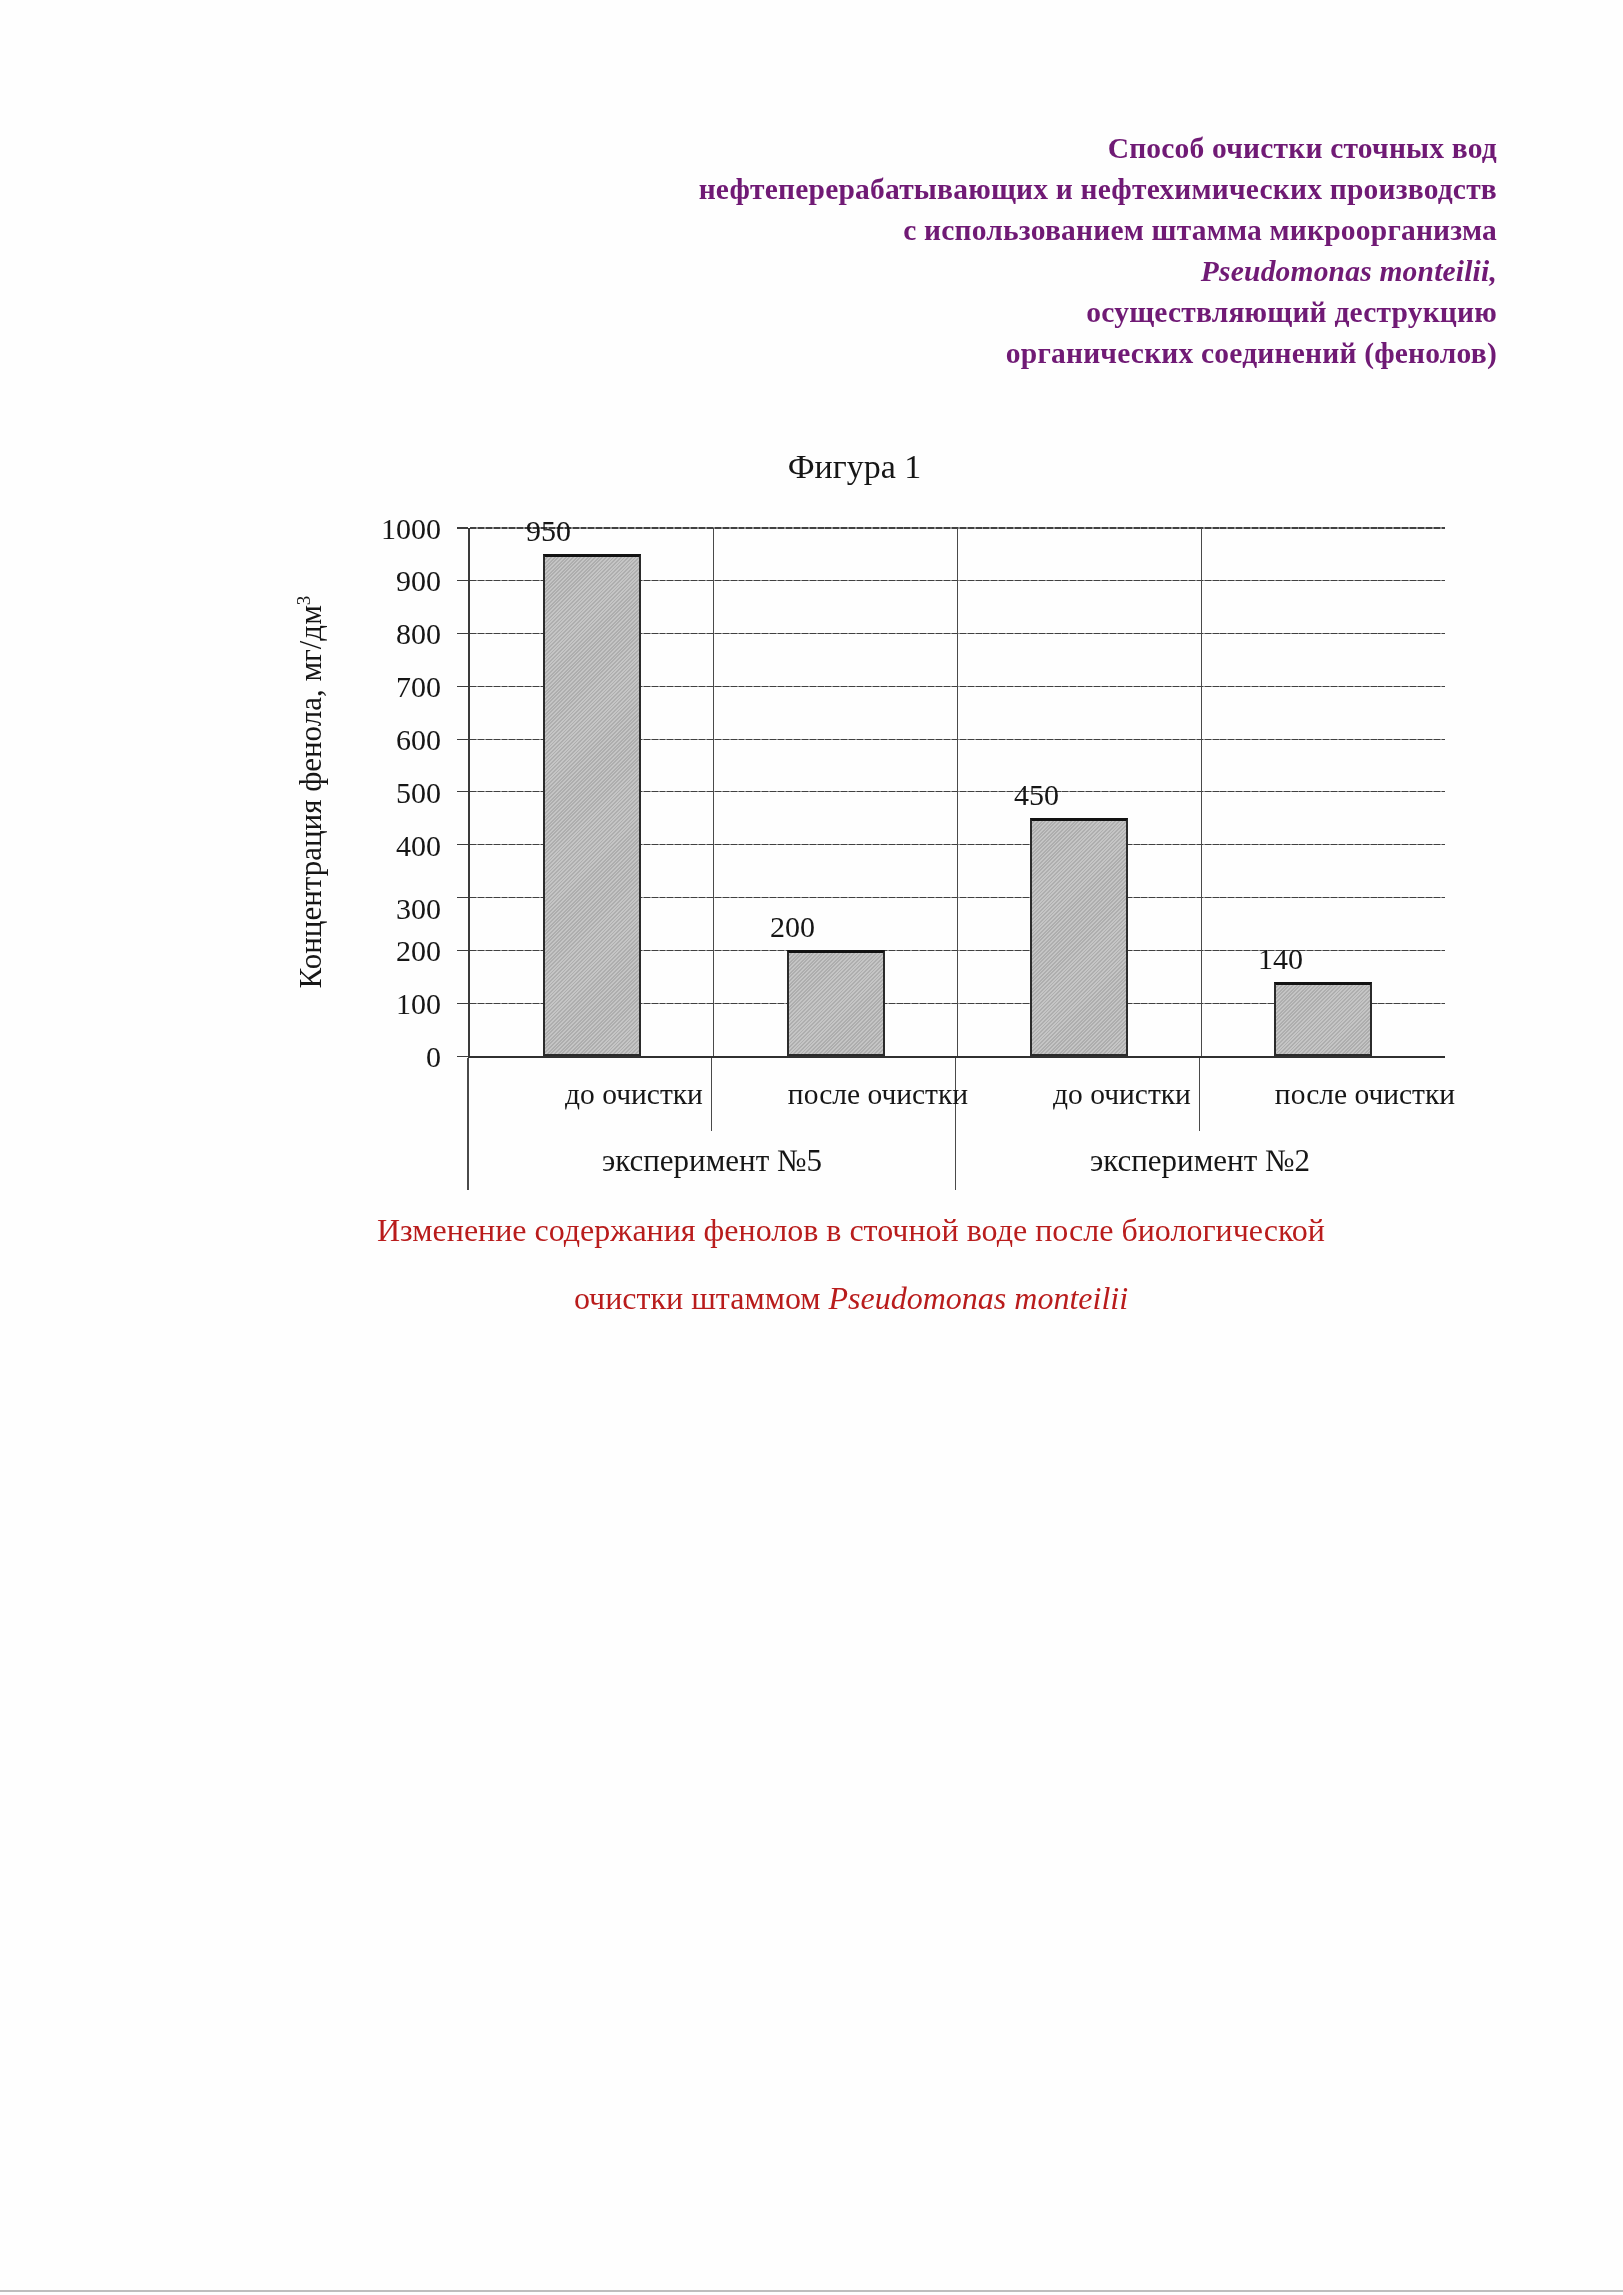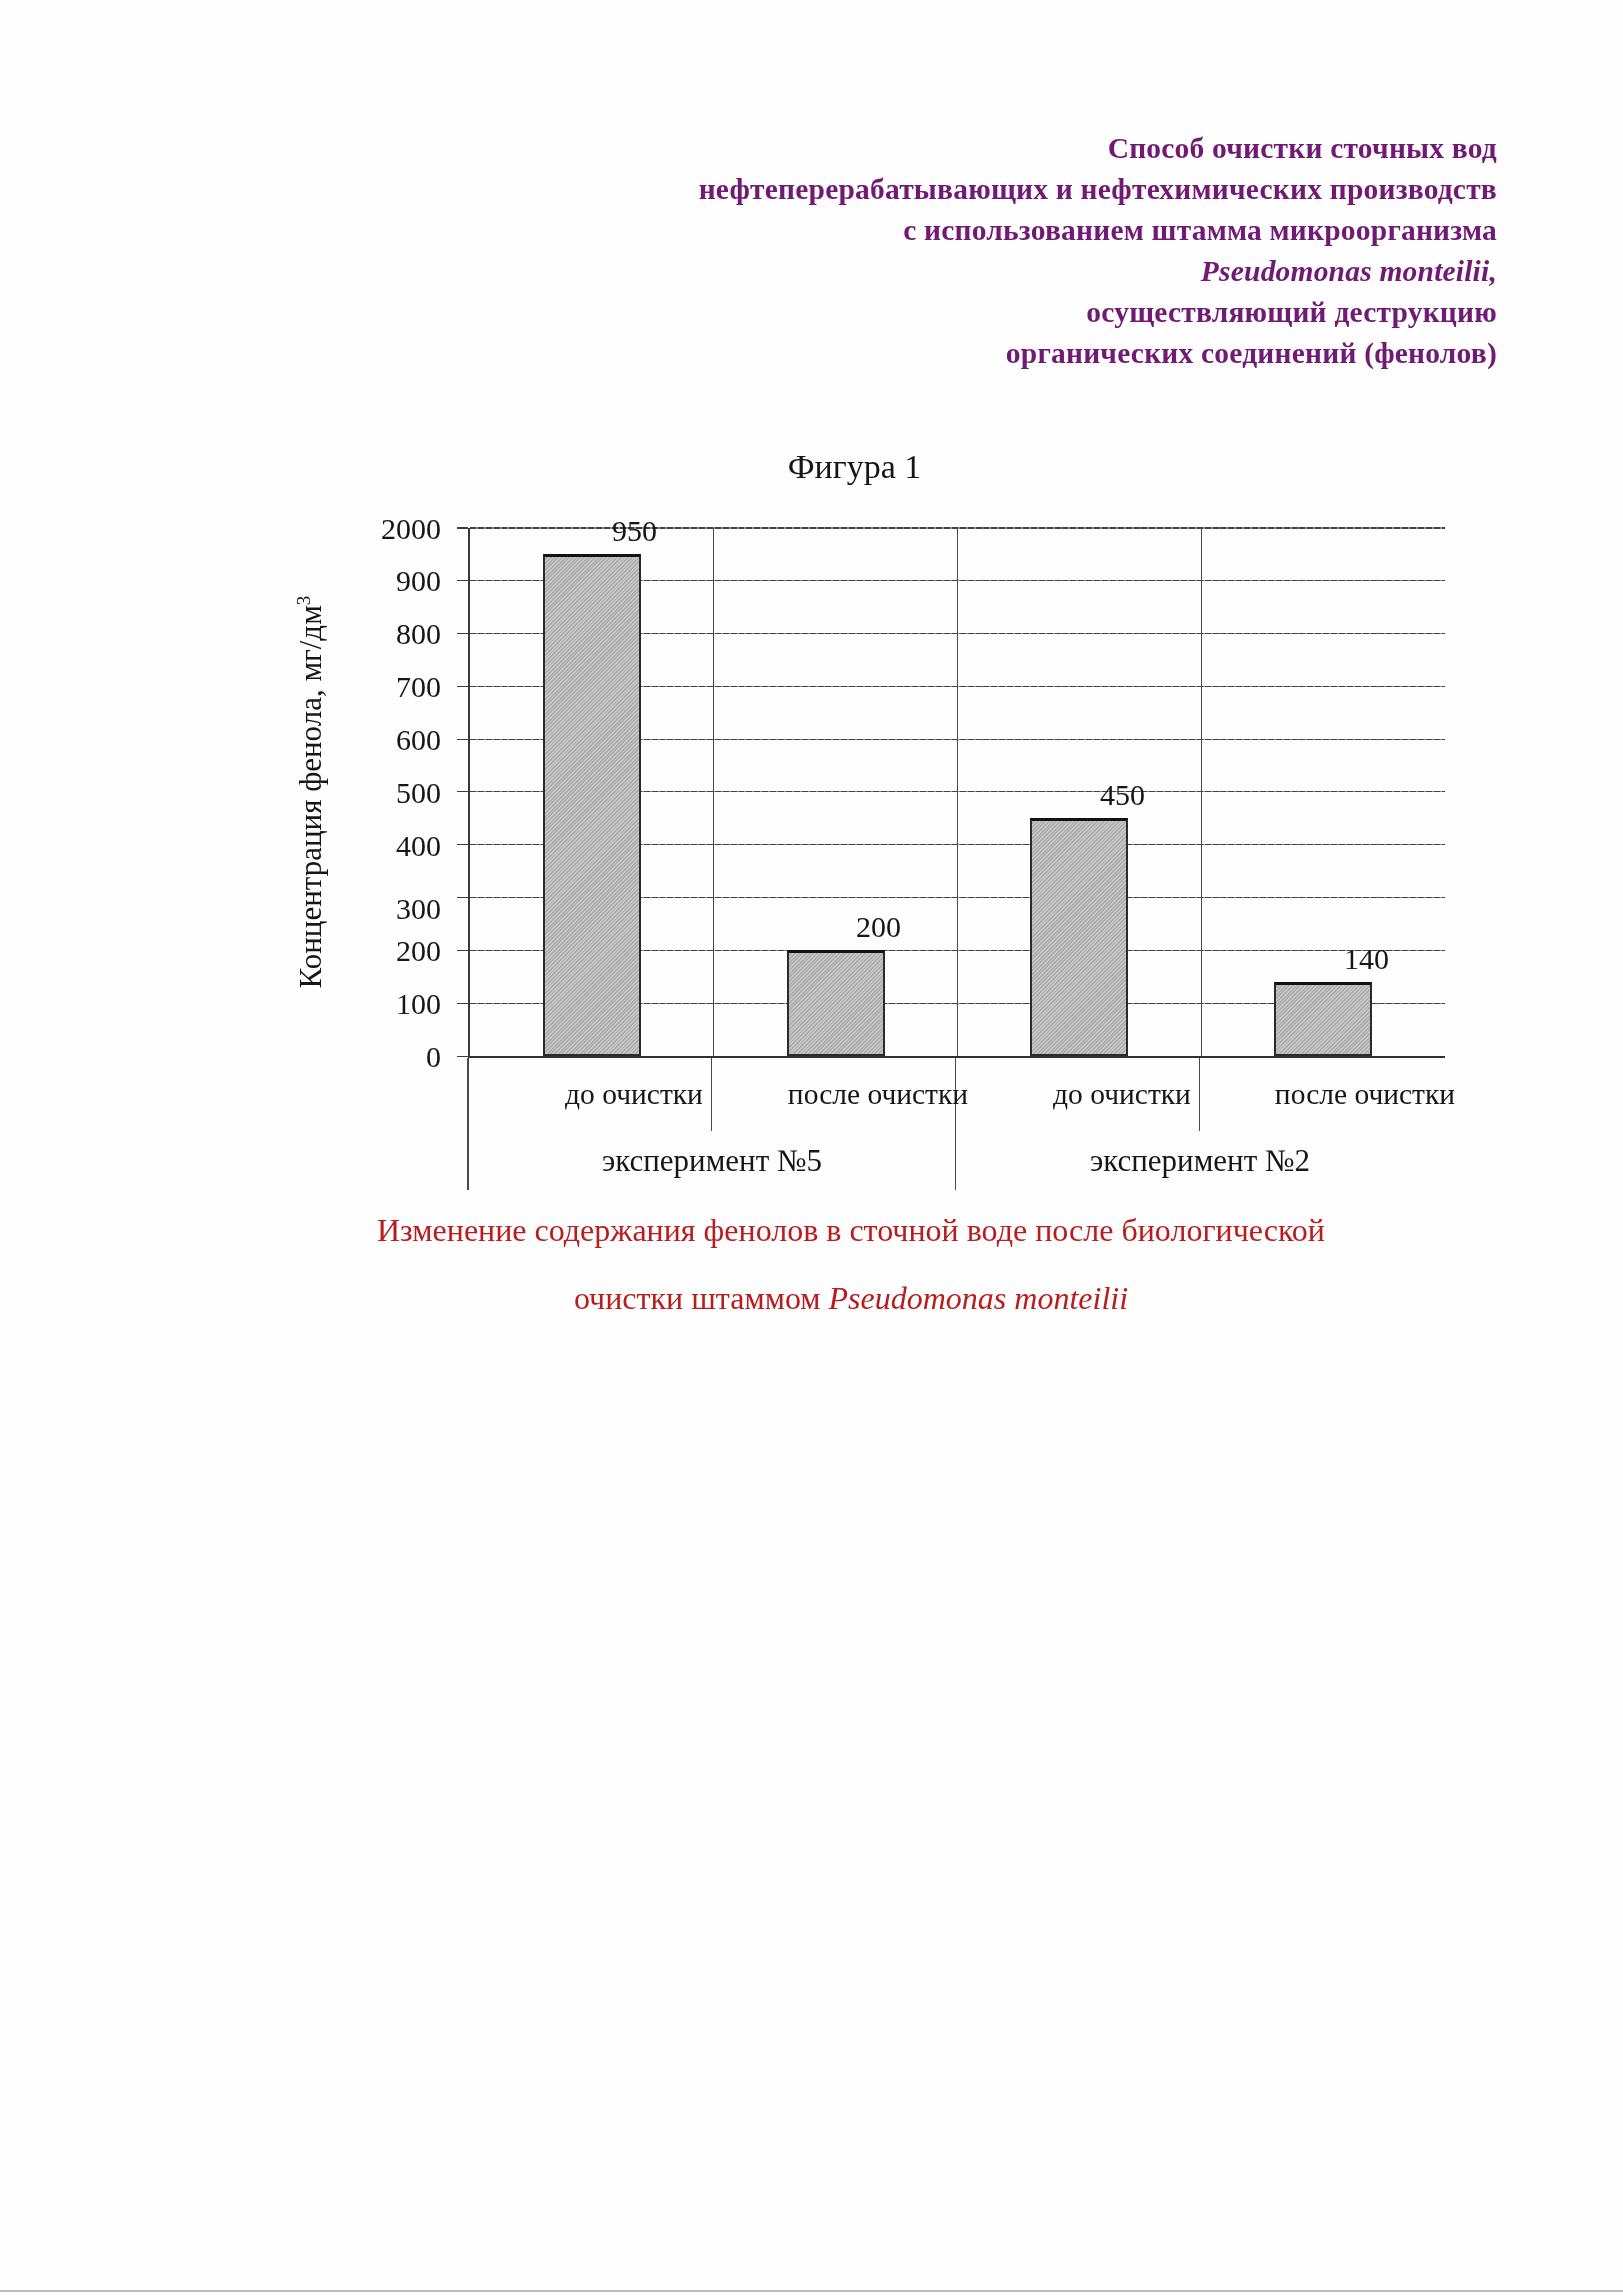--- a/index.html
+++ b/index.html
@@ -36,21 +36,21 @@
     background:repeating-linear-gradient(90deg,#414141 0 5.9px,#909090 5.9px 7.9px);}
   .tick{position:absolute;left:-13px;width:11px;height:1.3px;background:#3d3d3d;}
   .vsep{position:absolute;top:0;height:100%;width:1.3px;background:#4a4a4a;}
   .bar{
     position:absolute;bottom:0;width:98px;box-sizing:border-box;
     background:
       repeating-linear-gradient(135deg,rgba(255,255,255,.22) 0 1.3px,rgba(0,0,0,0.04) 1.3px 2.6px),
       #b5b5b5;
     border:2px solid #2b2b2b;border-top:3.9px solid #121212;
   }
-  .barval{position:absolute;width:131px;text-align:right;font-size:30px;}
+  .barval{position:absolute;width:131px;text-align:left;font-size:30px;}
   
   .xaxis{position:absolute;left:468px;top:1058px;width:975px;height:134px;}
   .xsep{position:absolute;top:0;width:1.3px;background:#4a4a4a;}
   .xcell{position:absolute;top:0;height:73px;display:flex;align-items:center;justify-content:center;font-size:29.5px;padding-left:44px;}
   .xgroup{position:absolute;top:73px;height:59px;display:flex;align-items:center;justify-content:center;font-size:31px;}
   
   .caption{position:absolute;top:1212px;left:157px;width:1388px;text-align:center;font-size:32px;color:#b91c1c;}
   .caption .line2{margin-top:31px;}
   .caption i{font-style:italic;}
   
@@ -80,21 +80,21 @@
       <div class="yticklab" style="top: 510px;">0</div>
       <div class="yticklab" style="top: 457px;">100</div>
       <div class="yticklab" style="top: 404px;">200</div>
       <div class="yticklab" style="top: 362px; text-align: right;">300</div>
       <div class="yticklab" style="top: 299px;">400</div>
       <div class="yticklab" style="top: 246px;">500</div>
       <div class="yticklab" style="top: 193px;">600</div>
       <div class="yticklab" style="top: 140px;">700</div>
       <div class="yticklab" style="top: 87px;">800</div>
       <div class="yticklab" style="top: 34px;">900</div>
-      <div class="yticklab" style="top: -18.3px;">2000</div>
+      <div class="yticklab" style="top: -18.3px;">1000</div>
     </div>
 
   <div class="plot" id="plot">
       <div class="tick" style="top: 528px;"></div>
       <div class="gridline" style="top: 475px;"></div>
       <div class="tick" style="top: 475px;"></div>
       <div class="gridline" style="top: 422px;"></div>
       <div class="tick" style="top: 422px;"></div>
       <div class="gridline" style="top: 369px;"></div>
       <div class="tick" style="top: 369px;"></div>

